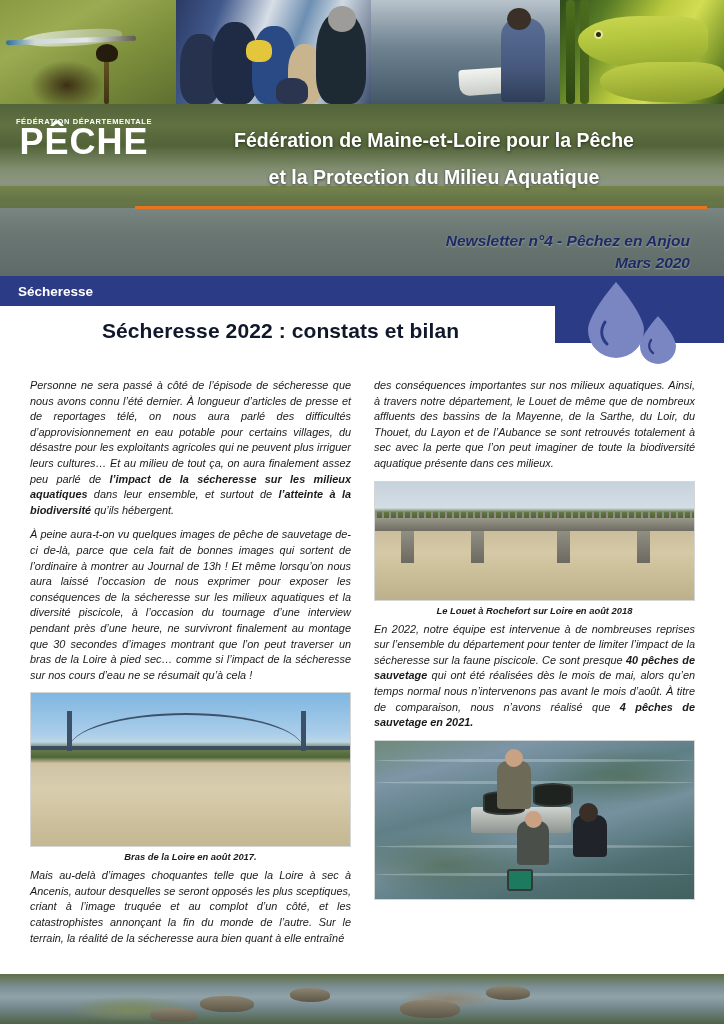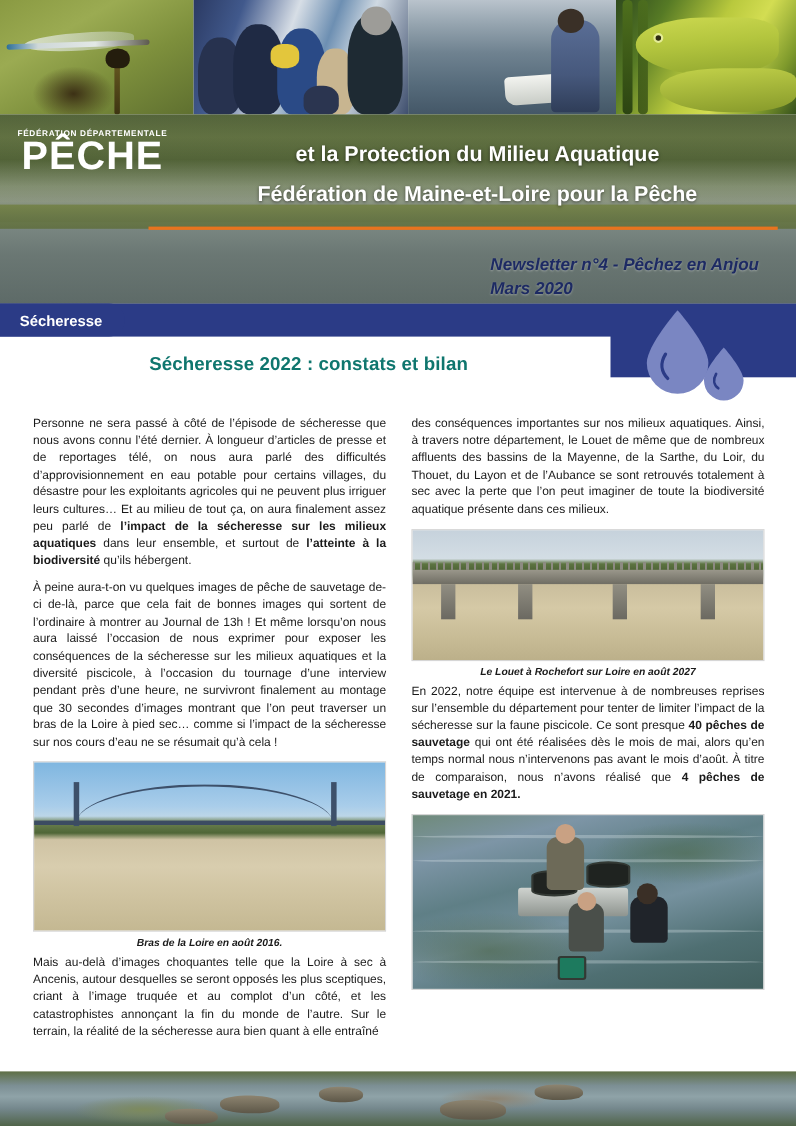--- a/index.html
+++ b/index.html
@@ -144,21 +144,21 @@
     font-size: 19.5px; font-weight: 700; line-height: 1.9;
     text-shadow: 0 1px 3px rgba(0,0,0,.55);
   }
   .orange-rule {
     position: absolute; left: 135px; top: 102px; width: 572px; height: 3px;
     background: #e8741e; z-index: 4;
   }
   .masthead-sub {
     position: absolute; right: 34px; top: 126px; z-index: 4;
     color: #1d2a63; font-style: italic; font-weight: 700;
-    font-size: 15.5px; line-height: 1.45; 
+    font-size: 15.5px; line-height: 1.45; text-align: right;
     text-shadow: 0 1px 2px rgba(255,255,255,.35);
   }
 
   
   .section-band {
     position: absolute; top: 276px; left: 0;
     width: 724px; height: 67px;
     background: #2b3b86;
   }
   .tab-secheresse {
@@ -170,40 +170,41 @@
     display: flex; align-items: center;
     z-index: 3;
   }
   .white-panel {
     position: absolute; left: 0; top: 30px;
     width: 555px; height: 49px;
     background: #ffffff;
     display: flex; align-items: center; justify-content: center;
   }
   .section-title {
-    color: #0f766e; font-size: 17px; font-weight: 700;
+    color: #0f172a; font-size: 21px; font-weight: 700;
     letter-spacing: .1px; margin-left: 6px;
   }
   .droplets { position: absolute; right: 42px; top: 2px; width: 110px; height: 88px; }
 
   
   .article {
     position: absolute; top: 378px; left: 0;
     width: 724px; height: 596px;
     padding: 0 30px;
     display: flex; gap: 23px;
   }
   .col { width: 321px; position: relative; }
 
   p.body {
     font-size: 10.9px;
     line-height: 1.43;
     text-align: justify;
     color: #1a1a1a;
     margin-bottom: 9px;
+    font-style: italic;
   }
   p.body b { font-weight: 700; }
 
   figure { margin: 0 0 4px 0; }
   .photo {
     width: 321px; border: 1px solid #d6d6d6; position: relative; overflow: hidden;
   }
   figcaption {
     font-size: 9.4px; font-style: italic; font-weight: 700;
     color: #1a1a1a; text-align: center; padding-top: 4px; padding-bottom: 2px;
@@ -312,22 +313,22 @@
 </div>
 
 <div class="masthead">
 
   <div class="logo-block">
     <div class="logo-fed">FÉDÉRATION DÉPARTEMENTALE</div>
     <div class="logo-peche">PÊCHE</div>
   </div>
 
   <div class="masthead-title">
+    <div>Fédération de Maine-et-Loire pour la Pêche</div>
     <div>et la Protection du Milieu Aquatique</div>
-    <div>Fédération de Maine-et-Loire pour la Pêche</div>
   </div>
 
   <div class="orange-rule"></div>
 
   <div class="masthead-sub">
     <div>Newsletter n°4 - Pêchez en Anjou</div>
     <div>Mars 2020</div>
   </div>
 </div>
 
@@ -361,40 +362,40 @@
 
     <p class="body">À peine aura-t-on vu quelques images de pêche de sauvetage de-ci de-là, parce que cela fait de bonnes images qui sortent de l’ordinaire à montrer au Journal de 13h ! Et même lorsqu’on nous aura laissé l’occasion de nous exprimer pour exposer les conséquences de la sécheresse sur les milieux aquatiques et la diversité piscicole, à l’occasion du tournage d’une interview pendant près d’une heure, ne survivront finalement au montage que 30 secondes d’images montrant que l’on peut traverser un bras de la Loire à pied sec… comme si l’impact de la sécheresse sur nos cours d’eau ne se résumait qu’à cela !</p>
 
     <figure>
       <div class="photo ph-bridge-susp">
         <div class="susp-tower" style="left:36px;"></div>
         <div class="susp-tower" style="left:270px;"></div>
         <div class="susp-cable" style="left:38px; width:234px;"></div>
         <div class="susp-deck"></div>
       </div>
-      <figcaption>Bras de la Loire en août 2016.</figcaption>
+      <figcaption>Bras de la Loire en août 2017.</figcaption>
     </figure>
 
     <p class="body">Mais au-delà d’images choquantes telle que la Loire à sec à Ancenis, autour desquelles se seront opposés les plus sceptiques, criant à l’image truquée et au complot d’un côté, et les catastrophistes annonçant la fin du monde de l’autre. Sur le terrain, la réalité de la sécheresse aura bien quant à elle entraîné</p>
   </div>
 
   <div class="col">
 
     <p class="body">des conséquences importantes sur nos milieux aquatiques. Ainsi, à travers notre département, le Louet de même que de nombreux affluents des bassins de la Mayenne, de la Sarthe, du Loir,  du Thouet, du Layon et de l’Aubance se sont retrouvés totalement à sec avec la perte que l’on peut imaginer de toute la biodiversité aquatique présente dans ces milieux.</p>
 
     <figure>
       <div class="photo ph-bridge-conc">
         <div class="conc-rail"></div>
         <div class="conc-deck"></div>
         <div class="conc-pier" style="left:26px;"></div>
         <div class="conc-pier" style="left:96px;"></div>
         <div class="conc-pier" style="left:182px;"></div>
         <div class="conc-pier" style="left:262px;"></div>
       </div>
-      <figcaption>Le Louet à Rochefort sur Loire en août 2027</figcaption>
+      <figcaption>Le Louet à Rochefort sur Loire en août 2018</figcaption>
     </figure>
 
     <p class="body">
       <span>En 2022, notre équipe est intervenue à de nombreuses reprises sur l’ensemble du département pour tenter de limiter l’impact de la sécheresse sur la faune piscicole. Ce sont presque </span><b>40 pêches de sauvetage</b><span> qui ont été réalisées dès le mois de mai, alors qu’en temps normal nous n’intervenons pas avant le mois d’août. À titre de comparaison, nous n’avons réalisé que </span><b>4 pêches de sauvetage en 2021.</b><span></span>
     </p>
 
     <figure>
       <div class="photo ph-fishing">
         <div class="wave" style="top:18px;"></div>
         <div class="wave" style="top:40px;"></div>

